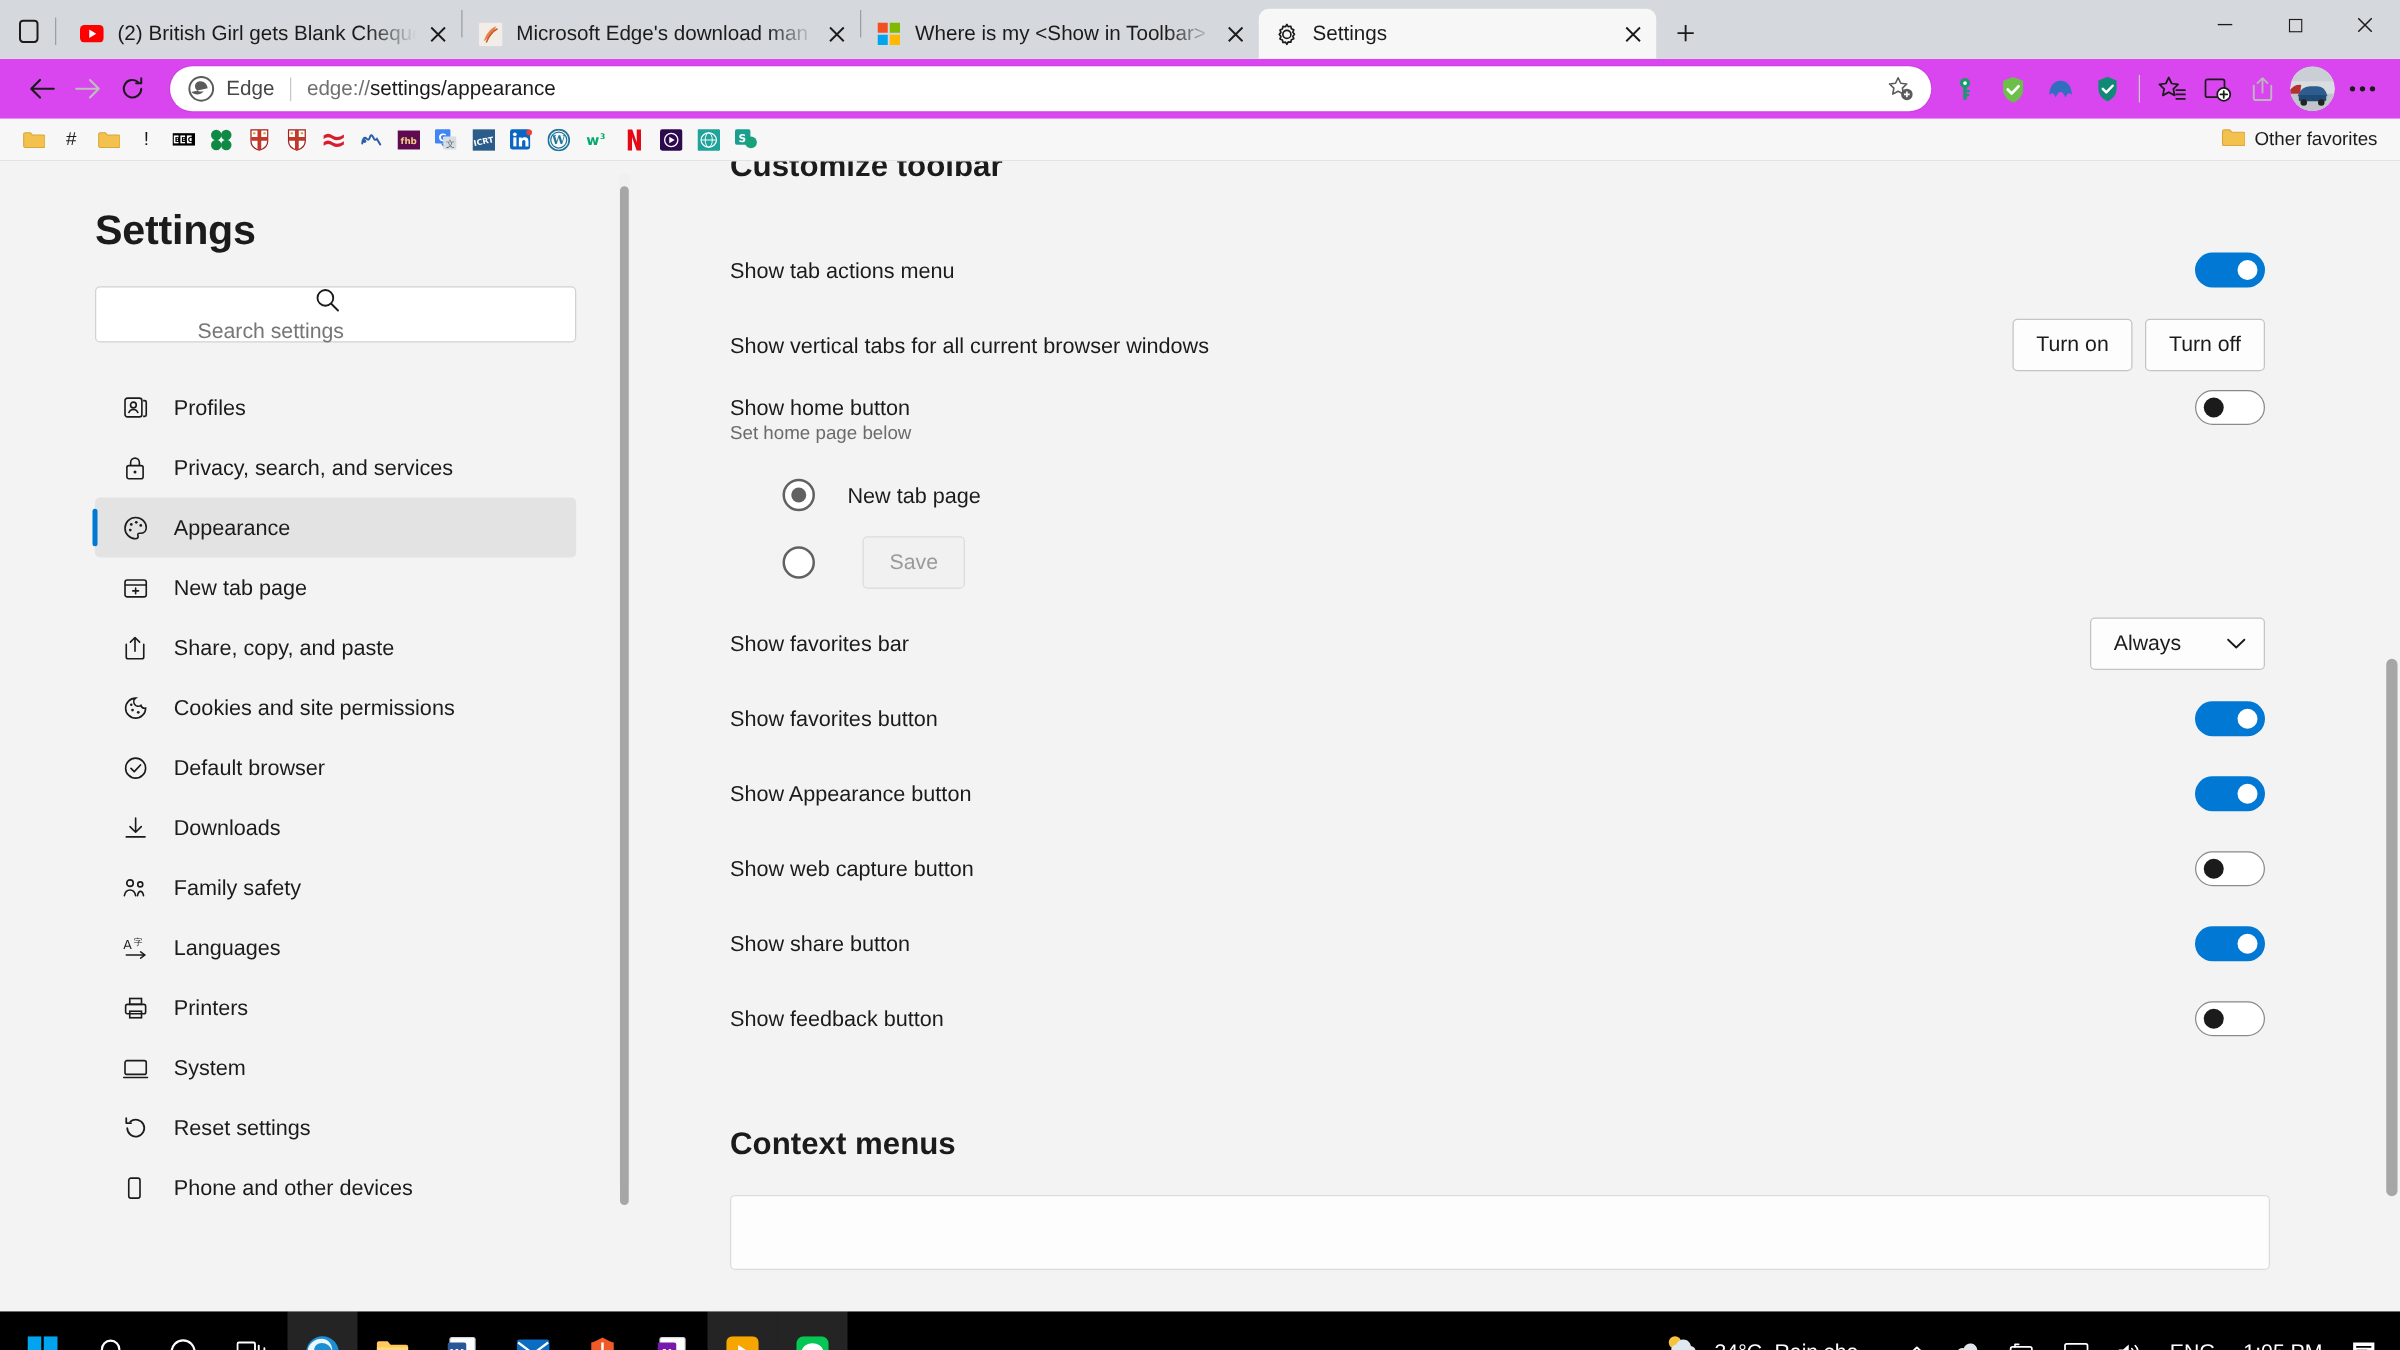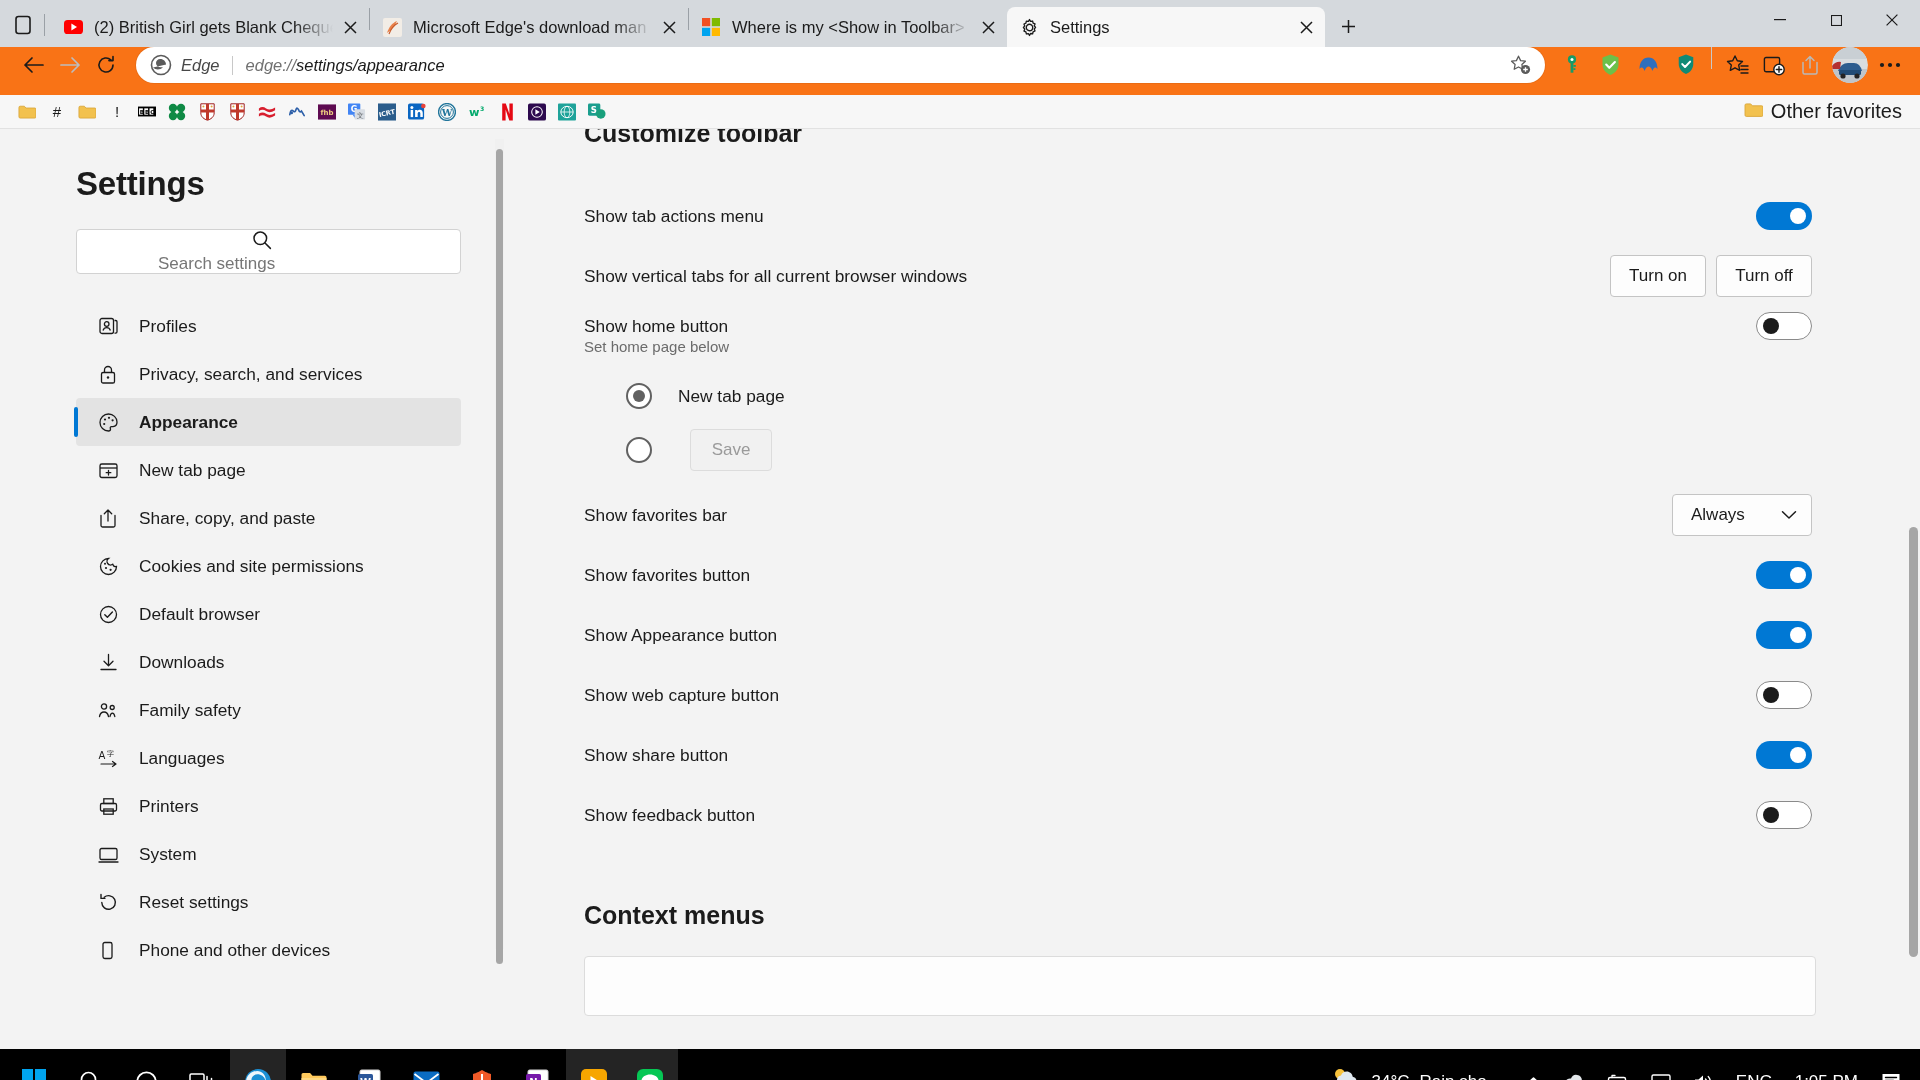--- a/index.html
+++ b/index.html
@@ -76,25 +76,24 @@
     display: flex; height: 40px;
   }
   .wincontrol {
     width: 56px; height: 40px;
     display: flex; align-items: center; justify-content: center;
   }
 
   
   .toolbar {
     height: 48px;
-    background: #f97316;
+    background: #d946ef;
     display: flex;
-    align-items: flex-start;
+    align-items: center;
     padding: 0 12px 0 16px;
-    font-style: italic;
   }
   .tb-btn {
     width: 36px; height: 36px;
     display: flex; align-items: center; justify-content: center;
     border-radius: 6px;
     flex: 0 0 auto;
   }
   .omnibox {
     flex: 1 1 auto;
     height: 36px;
@@ -143,21 +142,21 @@
   }
   .fav-ico {
     width: 18px; height: 18px;
     display: flex; align-items: center; justify-content: center;
     font-size: 11px; line-height: 1;
   }
   .fav-spacer { flex: 1 1 auto; }
   .other-fav {
     display: flex; align-items: center; gap: 8px;
     padding: 3px 8px; border-radius: 5px;
-    font-size: 20px; color: #1b1b1b;
+    font-size: 15px; color: #1b1b1b;
   }
 
   
   .page {
     height: 920px;
     background: #f3f3f3;
     display: flex;
     position: relative;
     overflow: hidden;
   }
@@ -192,21 +191,21 @@
   .navlist { width: 385px; }
   .nav-item {
     display: flex; align-items: center;
     height: 48px;
     padding-left: 20px;
     font-size: 17.3px;
     color: #1b1b1b;
     position: relative;
     border-radius: 4px;
   }
-  .nav-item.selected { background: #e3e3e3; font-weight: bold; }
+  .nav-item.selected { background: #e3e3e3; }
   .nav-item.selected::before {
     content: ""; position: absolute; left: -2px; top: 9px;
     width: 4px; height: 30px; background: #0078d4; border-radius: 2px;
   }
   .nav-ico {
     width: 24px; flex: 0 0 24px;
     margin-right: 19px;
     display: flex; align-items: center; justify-content: center;
   }
   .sb-scrollbar {

